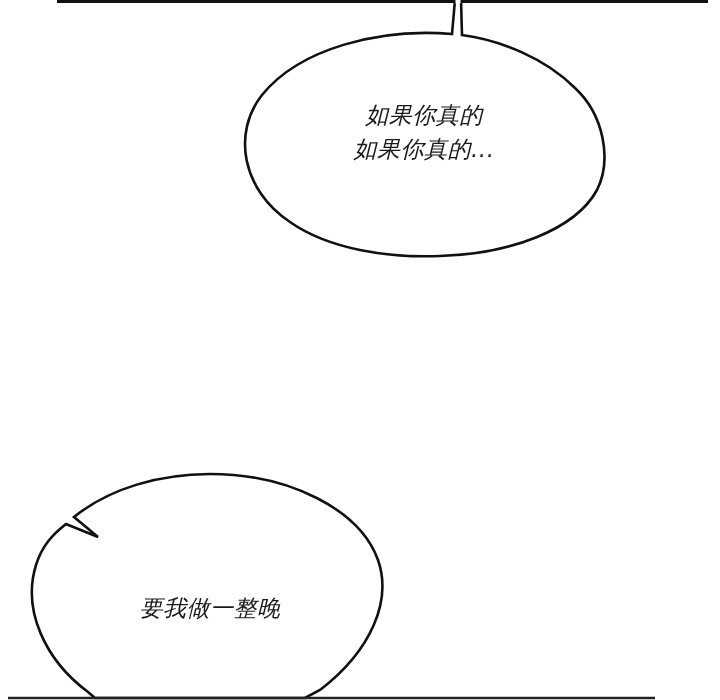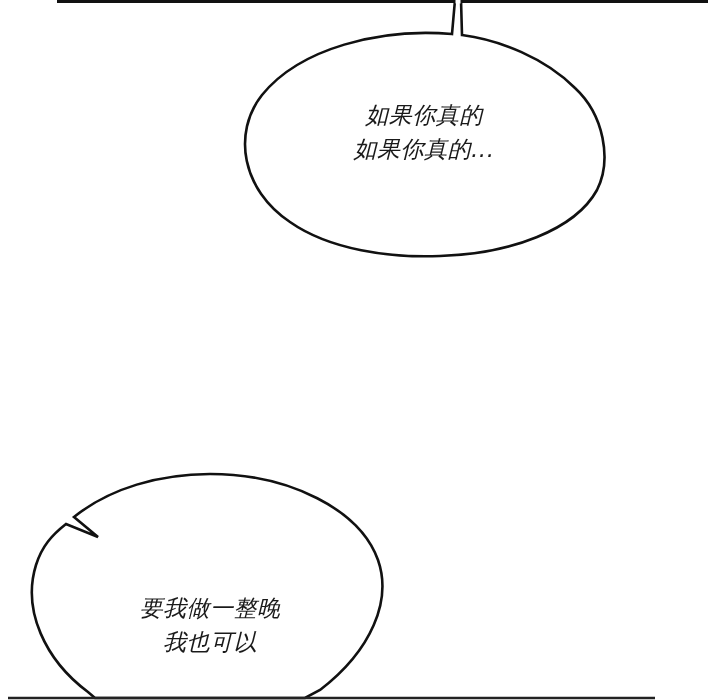--- a/index.html
+++ b/index.html
@@ -93,15 +93,14 @@
     <line x1="8" y1="698" x2="655" y2="698" stroke="#222" stroke-width="2.4"></line>
   </svg>
 
   <div id="bubble1-text" class="bubble-text">
     <span class="line">如果你真的</span>
     <span class="line">如果你真的...</span>
   </div>
 
   <div id="bubble2-text" class="bubble-text">
     <span class="line">要我做一整晚</span>
-    <span class="line">我也可以</span>
   </div>
 </div>
 
 </body></html>

